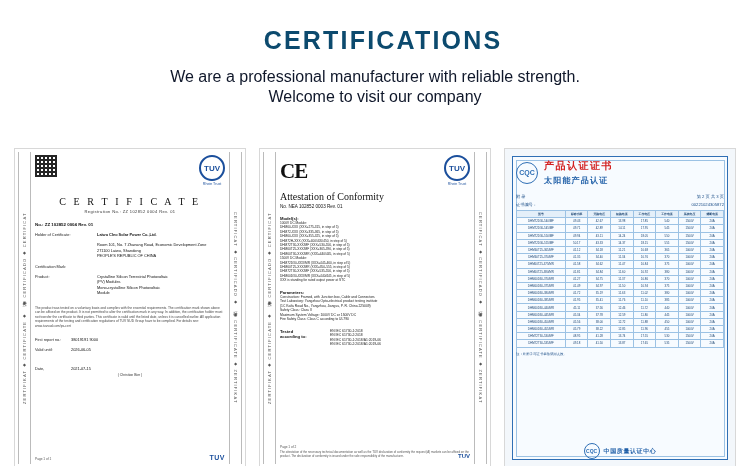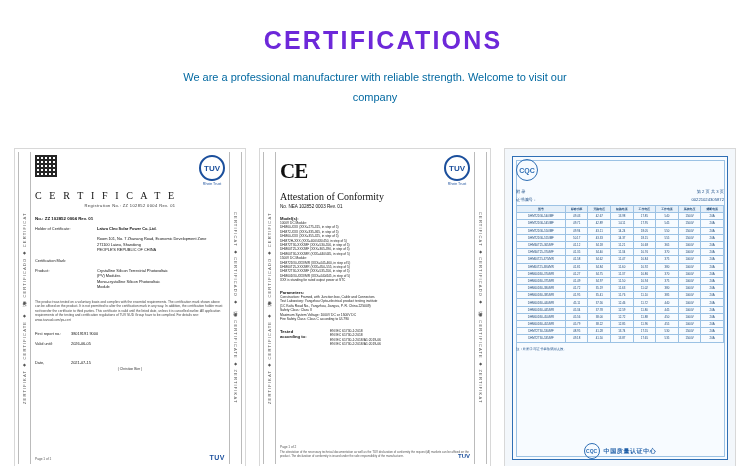--- a/index.html
+++ b/index.html
@@ -7,30 +7,30 @@
   body {
     width: 750px; height: 466px;
     background: #ffffff;
     font-family: "Liberation Sans", sans-serif;
     overflow: hidden;
   }
   .page { position: relative; width: 750px; height: 466px; }
 
   .hero-title {
     text-align: center;
-    color: #6d28d9;
+    color: #0c4a6e;
     font-size: 25px;
     font-weight: bold;
     letter-spacing: 2.2px;
     margin: 26px 0 0 16px;
   }
   .hero-sub {
     text-align: center;
-    color: #0369a1;
-    font-size: 11px;
+    color: #0f172a;
+    font-size: 16px;
     line-height: 20px;
     margin: 12px auto 16px auto;
     width: 430px;
   }
 
   .cards {
     position: absolute;
     top: 122px; left: 14px;
     width: 722px;
     display: flex;
@@ -76,22 +76,22 @@
   .tuv-logo {
     width: 26px; height: 26px; border-radius: 50%;
     border: 2px solid #1b4f9c; color: #1b4f9c;
     font-size: 8px; font-weight: bold;
     display: flex; align-items: center; justify-content: center;
   }
   .tuv-wrap { text-align: center; }
   .tuv-cap { font-size: 3.6px; color: #1b4f9c; margin-top: 1px; }
   .c1-head { display: flex; justify-content: space-between; align-items: flex-start; }
   .c1-title {
-    text-align: left; font-size: 10px; letter-spacing: 2.6px;
-    color: #111; margin-top: 4px; font-family: "Liberation Serif", serif;
+    text-align: center; font-size: 10px; letter-spacing: 2.6px;
+    color: #111; margin-top: 10px; font-family: "Liberation Serif", serif;
   }
   .c1-sub { text-align: center; font-size: 4px; color: #333; margin-top: 2px; letter-spacing: .4px; }
   .c1-no { font-size: 4.4px; color: #111; margin-top: 8px; font-weight: bold; }
   .row { display: flex; margin-top: 5px; }
   .row .k { width: 62px; font-size: 3.9px; color: #222; flex: none; line-height: 5.4px; }
   .row .v { font-size: 3.9px; color: #111; line-height: 5.4px; }
   .v b { font-weight: bold; }
   .c1-note { font-size: 3.3px; color: #444; line-height: 4.6px; margin-top: 10px; }
   .c1-foot { margin-top: 8px; }
   .c1-foot .row .k { width: 36px; }
@@ -301,20 +301,24 @@
         </div>
         <div class="c2-tuvb">TUV</div>
       </div>
     </div>
 
     <div class="card c3">
       <div class="c3-frame"></div>
       <div class="c3-inner">
         <div class="c3-head">
           <div class="cqc-seal">CQC</div>
+          <div>
+            <div class="c3-h1">产品认证证书</div>
+            <div class="c3-h2">太阳能产品认证</div>
+          </div>
         </div>
 
         <div class="c3-meta">
           <div class="r">
             <span>附    录</span>
             <span>第 2 页 共 3 页</span>
           </div>
           <div class="r">
             <span>证书编号：</span>
             <span>00221024305872</span>

